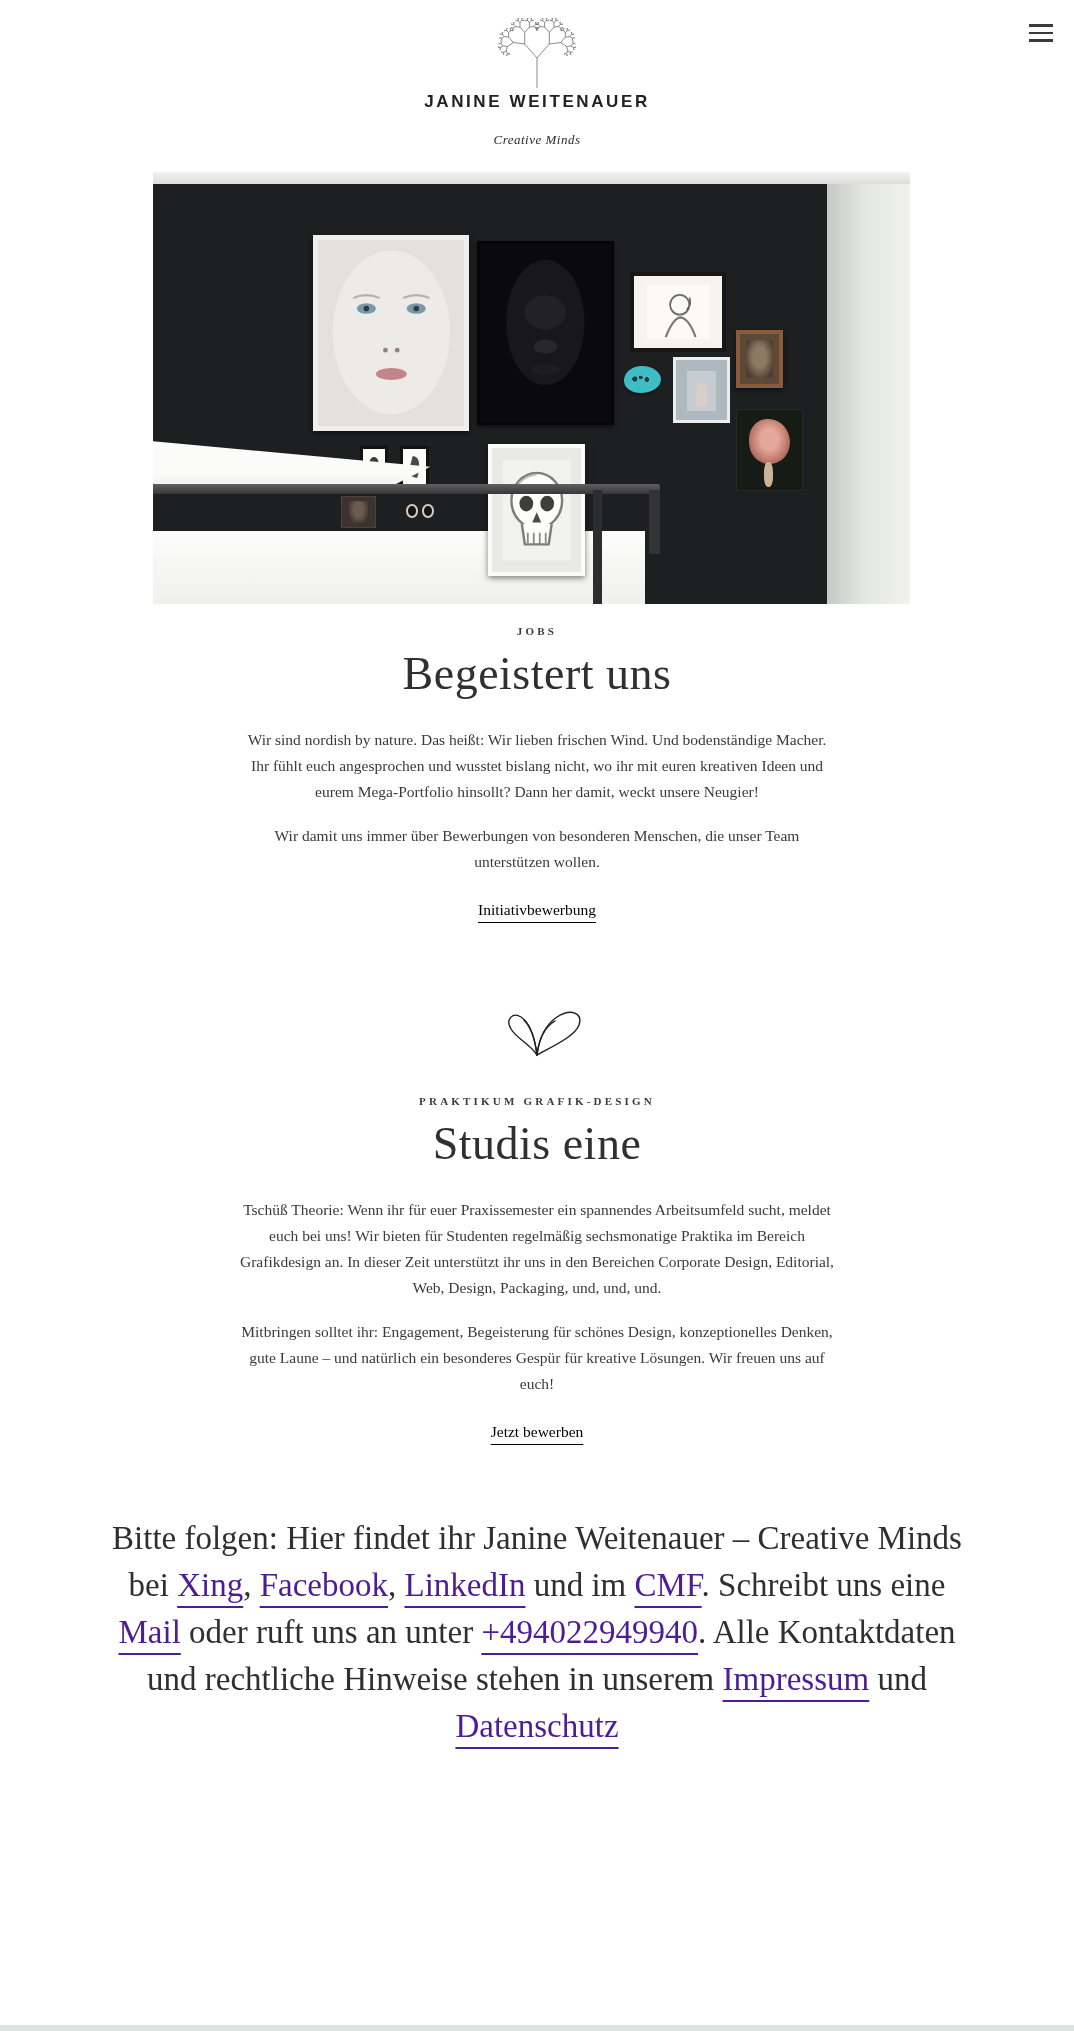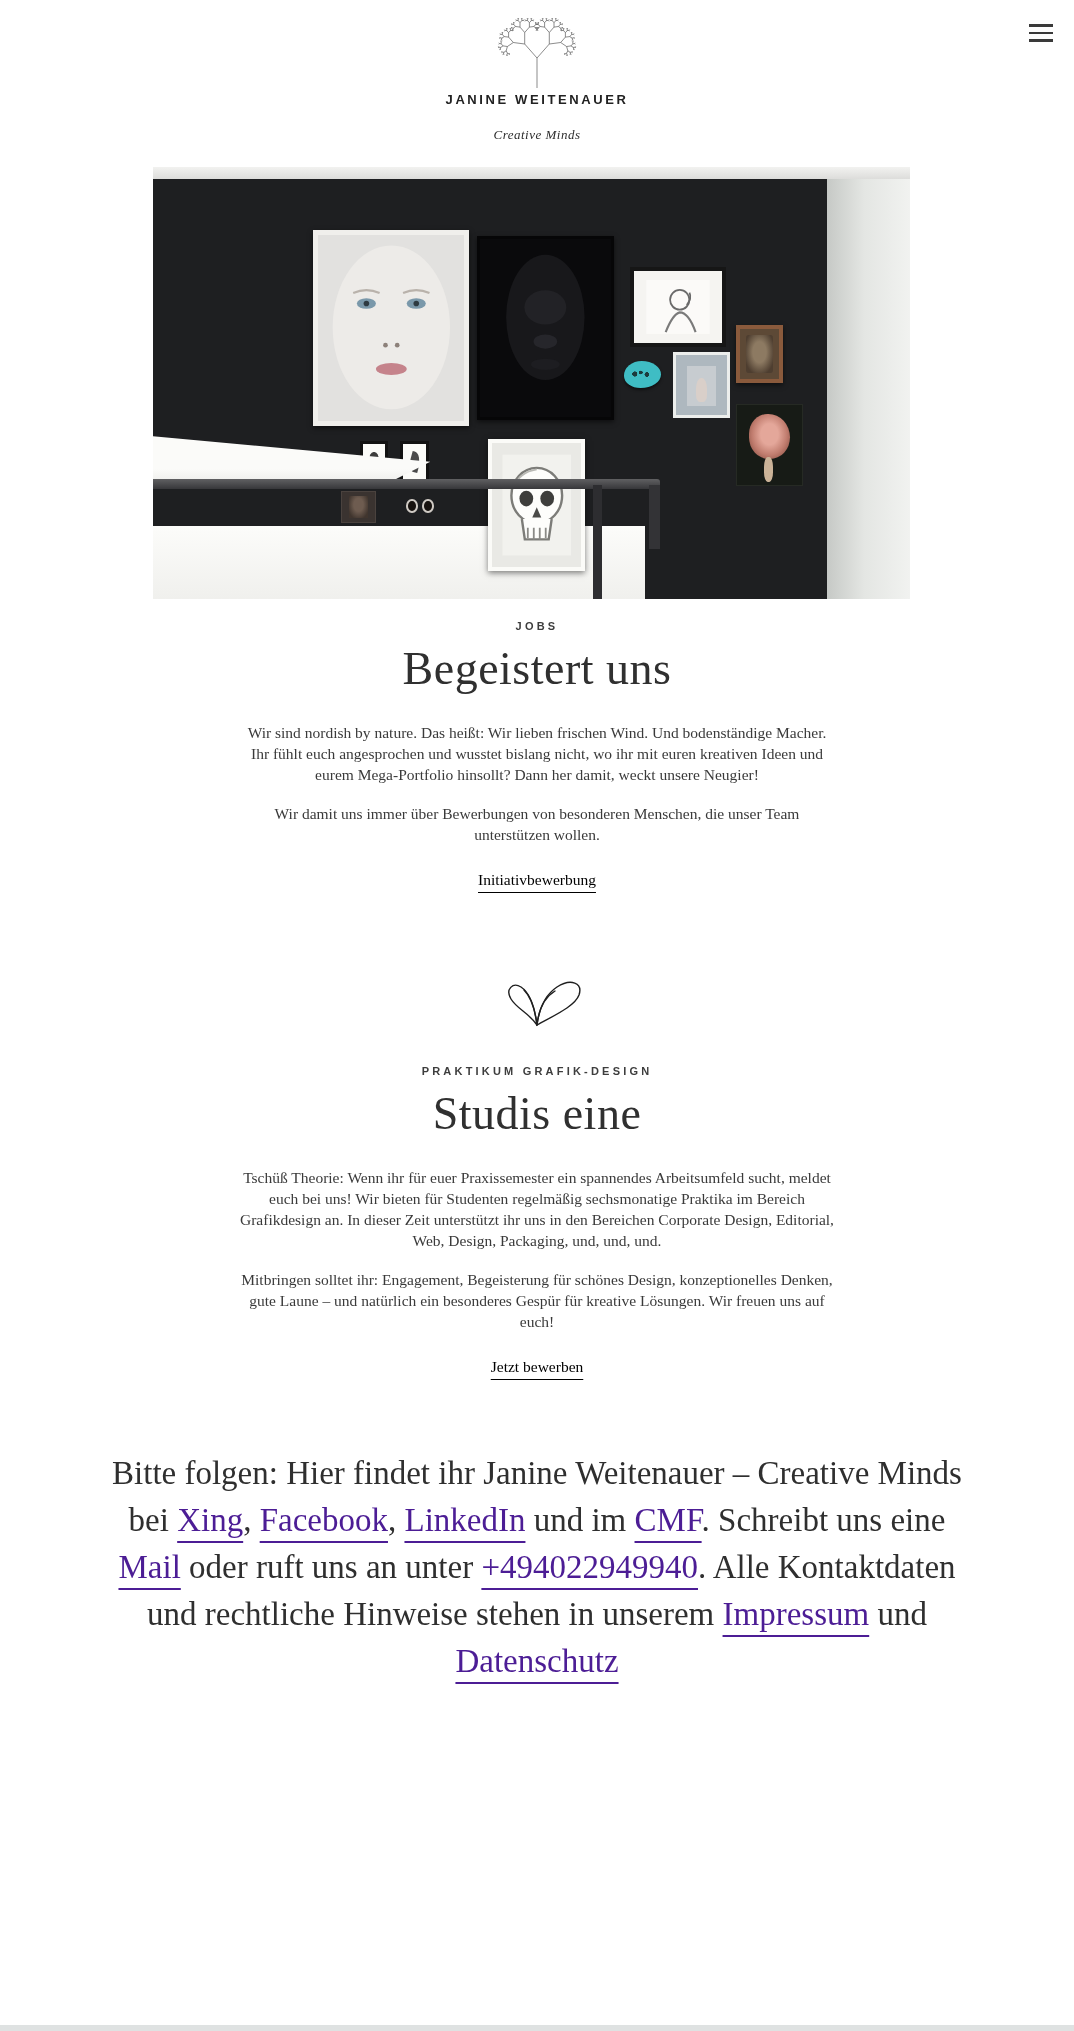--- a/index.html
+++ b/index.html
@@ -3,21 +3,21 @@
 <meta charset="utf-8">
 <style>
   * { margin:0; padding:0; box-sizing:border-box; }
   html,body { background:#ffffff; }
   body { font-family:"Liberation Serif", serif; color:#333; }
   .page { width:1074px; min-height:2031px; margin:0 auto; position:relative; background:#fff; overflow:hidden; }
 
   
   .site-header { position:relative; padding-top:6px; text-align:center; }
   .logo-tree { display:block; margin:0 auto; }
-  .brand-name { font-family:"Liberation Sans", sans-serif; font-weight:bold; font-size:13px; letter-spacing:2.6px; color:#222; margin-top:2px; }
+  .brand-name { font-family:"Liberation Sans", sans-serif; font-weight:bold; font-size:17px; letter-spacing:2.6px; color:#222; margin-top:2px; }
   .brand-tagline { font-style:italic; font-size:13px; letter-spacing:0.5px; color:#2d2d2d; margin-top:20px; }
   .hamburger { position:absolute; top:24px; right:21px; width:24px; height:18px; background:none; border:none; cursor:pointer; display:flex; flex-direction:column; justify-content:space-between; padding:0; }
   .hamburger span { display:block; height:2.6px; width:100%; background:#3a3a3a; }
 
   
   .hero { position:relative; width:768px; height:432px; margin:24px auto 0; background:#fff; }
   .hero * { position:absolute; }
   .ceiling { left:0; top:0; width:98.6%; height:3.2%; background:linear-gradient(180deg,#f2f2f0,#d9d9d7); }
   .dark-wall { left:0; top:2.8%; width:87.8%; height:97.2%; background:#1e1f21; }
   .side-wall { left:87.8%; top:2.8%; width:10.8%; height:97.2%; background:linear-gradient(90deg,#c6c9c6,#e4e6e3 45%,#f1f2f0); }
@@ -53,24 +53,24 @@
   .dim-frame2 { left:44%; top:77.5%; width:5.2%; height:6.8%; background:#2c2c2a; border:1px solid #454540; }
   .art-skull { left:43.6%; top:63%; width:12.7%; height:30.6%; background:#e9e9e5; border:4px solid #fbfbf8; box-shadow:0 2px 6px rgba(0,0,0,.5); z-index:3; }
   .rail-bar { left:0; top:72.3%; width:66%; height:2.3%; background:linear-gradient(180deg,#606062,#37373a); z-index:4; border-radius:0 3px 3px 0; }
   .rail-post-mid { left:57.3%; top:73.5%; width:1.2%; height:26.5%; background:#2d2d30; z-index:4; }
   .rail-post-end { left:64.6%; top:73.5%; width:1.4%; height:15%; background:#333336; z-index:4; }
   .counter-front { left:0; top:83.2%; width:64%; height:16.8%; background:linear-gradient(180deg,#fcfcfa,#f0f0ed); z-index:2; }
 
   
   .section { text-align:center; }
   .section.jobs { margin-top:21px; }
-  .eyebrow { font-family:Liberation Sans, sans-serif; font-weight:bold; font-size:11px; letter-spacing:3.2px; color:#3d3d3d; }
+  .eyebrow { font-family:Liberation Serif, serif; font-weight:bold; font-size:11px; letter-spacing:3.2px; color:#3d3d3d; }
   .big-title { font-weight:400; font-size:46px; letter-spacing:0.5px; color:#303030; margin-top:10px; }
   .copy { width:600px; margin:0 auto; }
-  .copy p { font-size:15.5px; line-height:21px; color:#3a3a3a; margin-top:18px; }
+  .copy p { font-size:15.5px; line-height:26px; color:#3a3a3a; margin-top:18px; }
   .copy p:first-child { margin-top:27px; }
   .text-link { display:inline-block; margin-top:26px; font-size:15.5px; color:#000000; text-decoration:underline; text-decoration-thickness:1px; text-underline-offset:7px; }
   .ornament { display:block; margin:62px auto 0; }
   .section.praktikum { margin-top:36px;text-align:center; }
 
   
   .footer-note { width:880px; margin:74px auto 0; text-align:center; font-size:33px; line-height:47px; color:#2f2f2f; }
   .footer-note a { color:#4c1d95; text-decoration:underline; text-decoration-thickness:1.5px; text-underline-offset:10px; }
   .bottom-strip { position:absolute; left:0; bottom:0; width:100%; height:6px; background:#dfe2e2; }
 </style>

